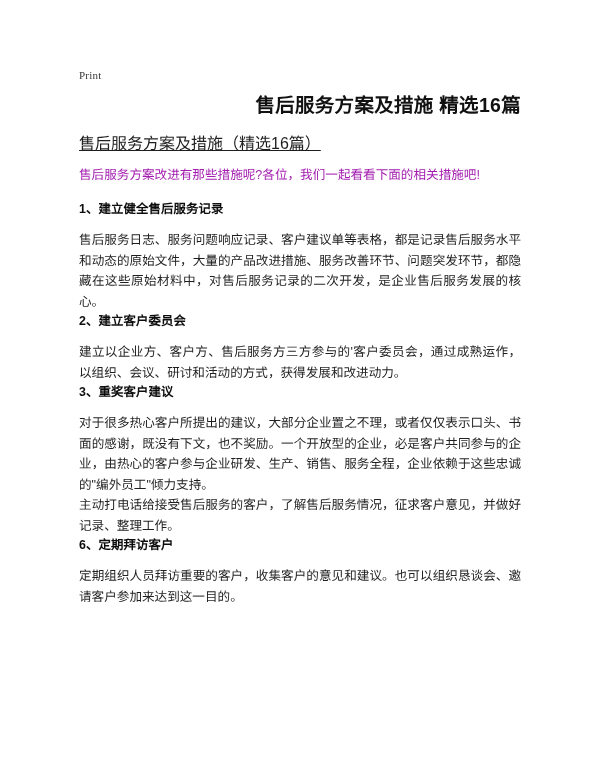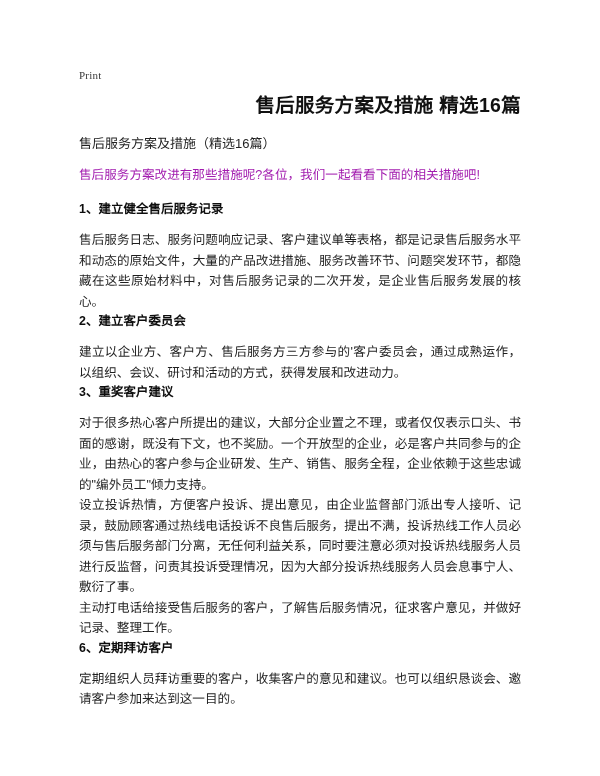--- a/index.html
+++ b/index.html
@@ -50,25 +50,26 @@
     font-size: 19.5px;
     line-height: 26px;
     font-weight: 700;
     text-align: right;
     color: #111111;
     margin: 0 0 16px 0;
     letter-spacing: 0.3px;
   }
 
   .doc-subtitle {
-    font-size: 13px;
+    font-size: 16px;
     line-height: 19px;
     color: #1f1f1f;
     margin: 0 0 13px 0;
     font-weight: 400;
+    text-decoration: underline;
   }
 
   .section-label {
     font-size: 12.6px;
     line-height: 19px;
     font-weight: 700;
     color: #0d0d0d;
     margin: 0 0 13px 0;
     letter-spacing: 0.1px;
   }
@@ -130,21 +131,20 @@
       <p class="item-heading">2、建立客户委员会</p>
       <p class="item-body">建立以企业方、客户方、售后服务方三方参与的'客户委员会，通过成熟运作，以组织、会议、研讨和活动的方式，获得发展和改进动力。</p>
     </div>
 
     <div class="item">
       <p class="item-heading">3、重奖客户建议</p>
       <p class="item-body">对于很多热心客户所提出的建议，大部分企业置之不理，或者仅仅表示口头、书面的感谢，既没有下文，也不奖励。一个开放型的企业，必是客户共同参与的企业，由热心的客户参与企业研发、生产、销售、服务全程，企业依赖于这些忠诚的"编外员工"倾力支持。</p>
     </div>
 
     <div class="item">
-      <p class="item-body">设立投诉热情，方便客户投诉、提出意见，由企业监督部门派出专人接听、记录，鼓励顾客通过热线电话投诉不良售后服务，提出不满，投诉热线工作人员必须与售后服务部门分离，无任何利益关系，同时要注意必须对投诉热线服务人员进行反监督，问责其投诉受理情况，因为大部分投诉热线服务人员会息事宁人、敷衍了事。</p>
     </div>
 
     <div class="item">
       <p class="item-body">主动打电话给接受售后服务的客户，了解售后服务情况，征求客户意见，并做好记录、整理工作。</p>
     </div>
 
     <div class="item">
       <p class="item-heading">6、定期拜访客户</p>
       <p class="item-body">定期组织人员拜访重要的客户，收集客户的意见和建议。也可以组织恳谈会、邀请客户参加来达到这一目的。</p>
     </div>

